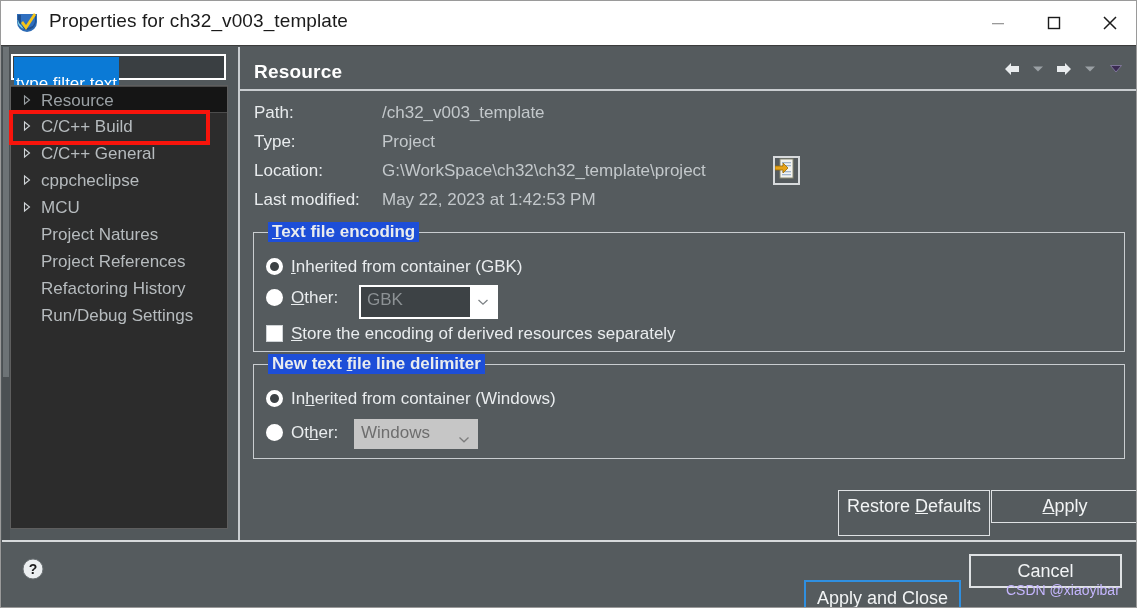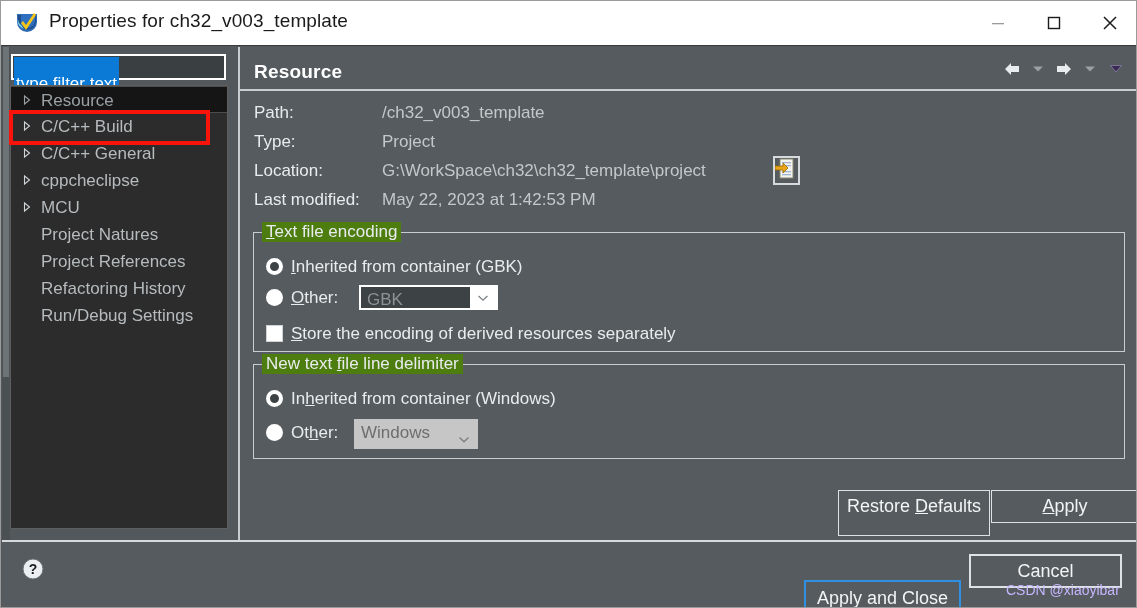--- a/index.html
+++ b/index.html
@@ -159,26 +159,27 @@
   }
 
   
   .groupbox {
     position: absolute; left: 13px;
     width: 872px;
     border: 1px solid #c9cdd0;
     box-sizing: border-box;
   }
   .group-title {
-    position: absolute; left: 8px; top: -11px;
-    background: #4d7c0f;
+    position: absolute; left: 14px; top: -11px;
+    background: #1d4ed8;
     padding: 0 4px;
     color: #e9ecee;
     font-size: 17px;
     white-space: nowrap;
+    font-weight: bold;
   }
   .ctl-row {
     position: absolute; left: 12px;
     height: 26px;
     font-size: 17px;
     white-space: nowrap;
     color: #e9ecee;
   }
   .radio {
     position: absolute; left: 0; top: 4px;
@@ -434,21 +435,21 @@
       </div>
 
       <div class="ctl-row" style="top:21px;">
         <span class="radio checked"></span>
         <span class="radio-label"><u>I</u>nherited from container (GBK)</span>
       </div>
 
       <div class="ctl-row" style="top:52px;">
         <span class="radio"></span>
         <span class="radio-label"><u>O</u>ther:</span>
-        <div class="combo-white" style="left:93px; top:0px; width:139px; height:25px;text-align:right;">
+        <div class="combo-white" style="left:93px; top:0px; width:139px; height:34px;text-align:right;">
           <span class="combo-text">GBK</span>
           <span class="combo-arrowbox">
             <svg width="12" height="8" viewBox="0 0 12 8">
                 <path d="M1.5 2 L6 6.2 L10.5 2" fill="none" stroke="#7d8285" stroke-width="1.3"></path>
               </svg>
           </span>
         </div>
       </div>
 
       <div class="ctl-row" style="top:88px;">

